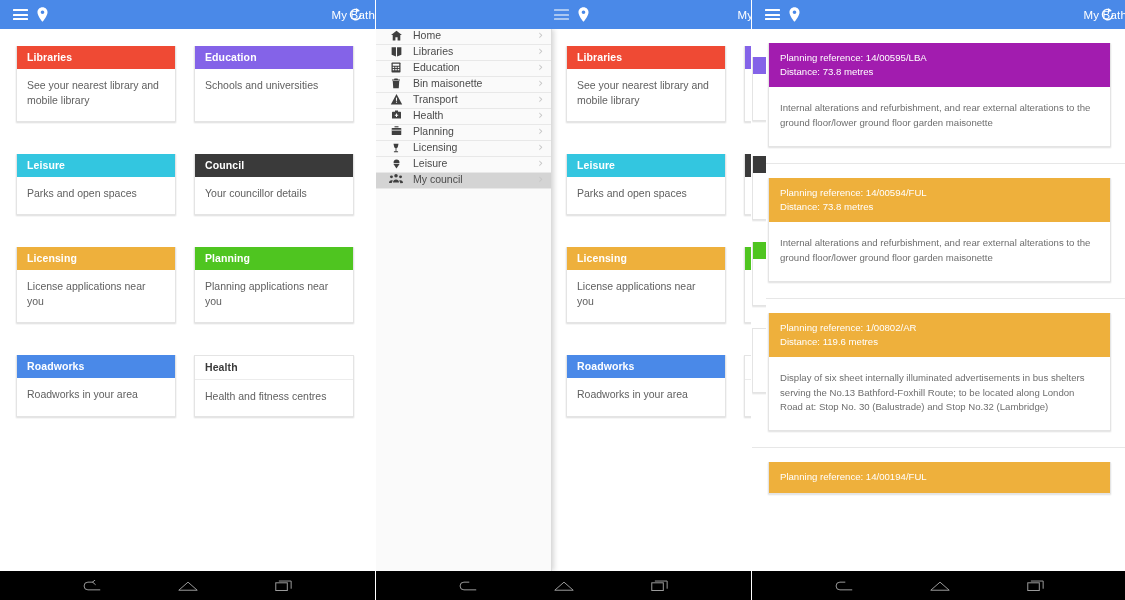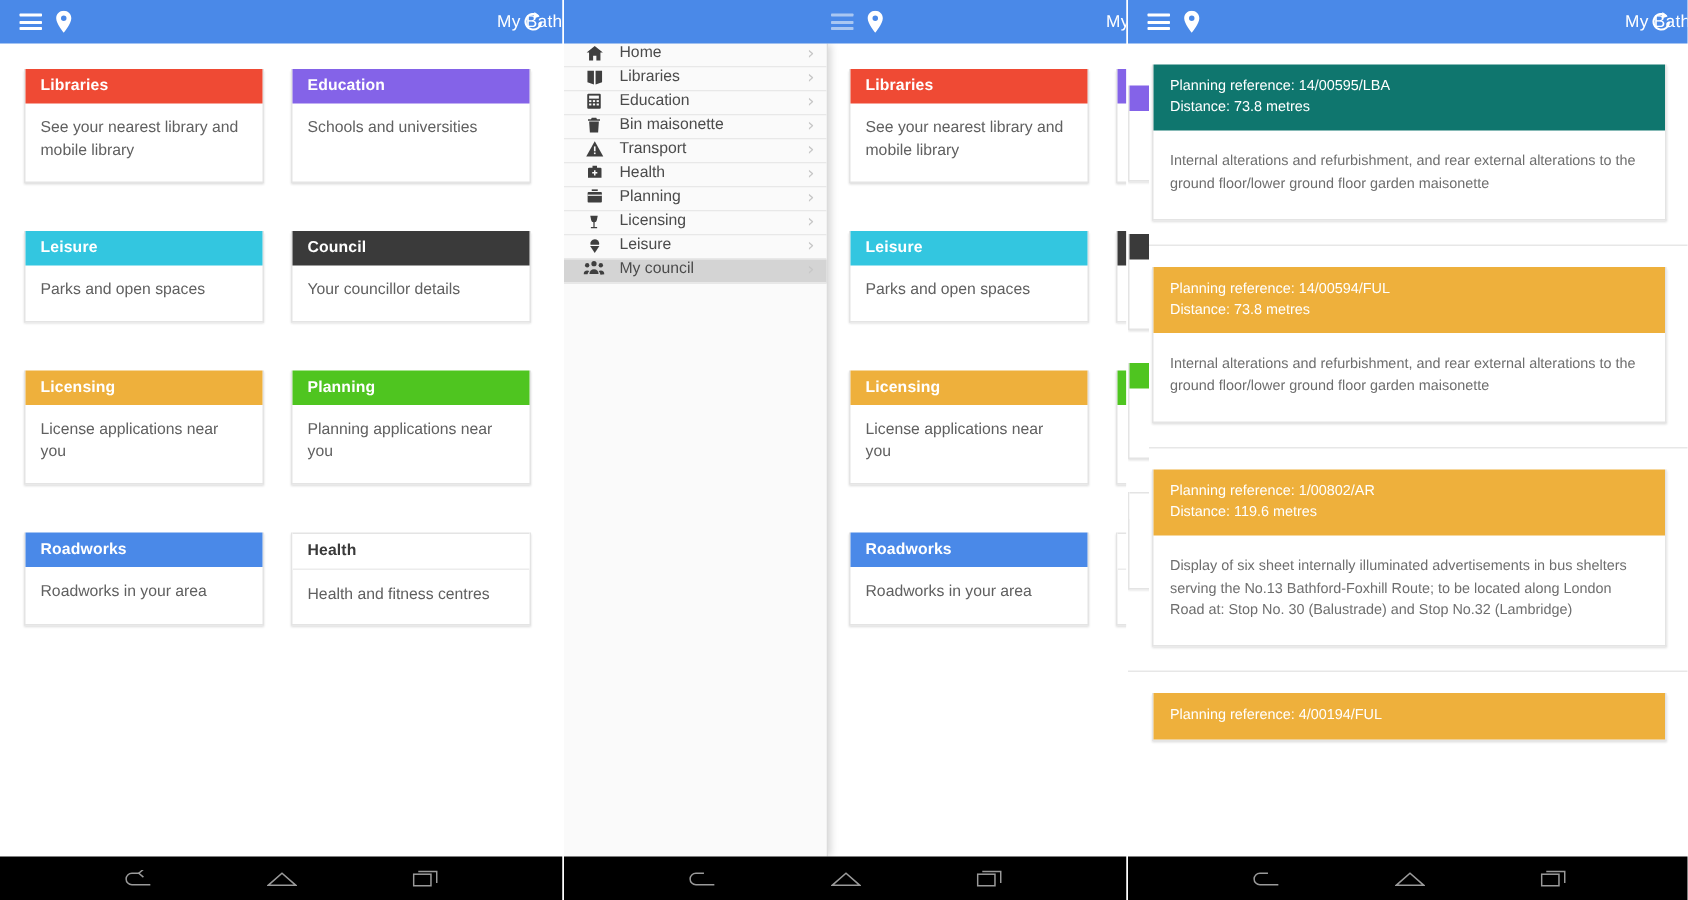--- a/index.html
+++ b/index.html
@@ -549,21 +549,21 @@
       <div class="peek-card" style="top:299px;">
         <div class="peek-head" style="background:#ffffff;border-top:1px solid #e4e4e4"></div>
           <div class="peek-body"></div>
       </div>
     </div>
 
     <div class="list-scroll">
       <div id="planning-list">
           <div class="list-item">
             <div class="pl-card">
-              <div class="pl-head" style="background: #0f766e;">
+              <div class="pl-head" style="background: #a21caf;">
                 <div>Planning reference: 14/00595/LBA</div>
                 <div>Distance: 73.8 metres</div>
               </div>
               <div class="pl-body">Internal alterations and refurbishment, and rear external alterations to the ground floor/lower ground floor garden maisonette</div>
             </div>
           </div>
           <div class="list-item">
             <div class="pl-card">
               <div class="pl-head" style="background: rgb(238, 176, 60);">
                 <div>Planning reference: 14/00594/FUL</div>
@@ -577,21 +577,21 @@
               <div class="pl-head" style="background: rgb(238, 176, 60);">
                 <div>Planning reference: 1/00802/AR</div>
                 <div>Distance: 119.6 metres</div>
               </div>
               <div class="pl-body">Display of six sheet internally illuminated advertisements in bus shelters serving the No.13 Bathford-Foxhill Route; to be located along London Road at: Stop No. 30 (Balustrade) and Stop No.32 (Lambridge)</div>
             </div>
           </div>
           <div class="list-item">
             <div class="pl-card">
               <div class="pl-head" style="background: rgb(238, 176, 60);">
-                <div>Planning reference: 4/00194/FUL</div>
+                <div>Planning reference: 14/00194/FUL</div>
               </div>
             </div>
           </div>
         </div>
     </div>
 
     <div class="navbar">
       <div class="navbtn">
         <svg width="20" height="12" viewBox="0 0 26 14">
             <path fill="none" stroke="#9a9a9a" stroke-width="1.3" d="M25 12H9a5 5 0 0 1 0-10h7"></path>

